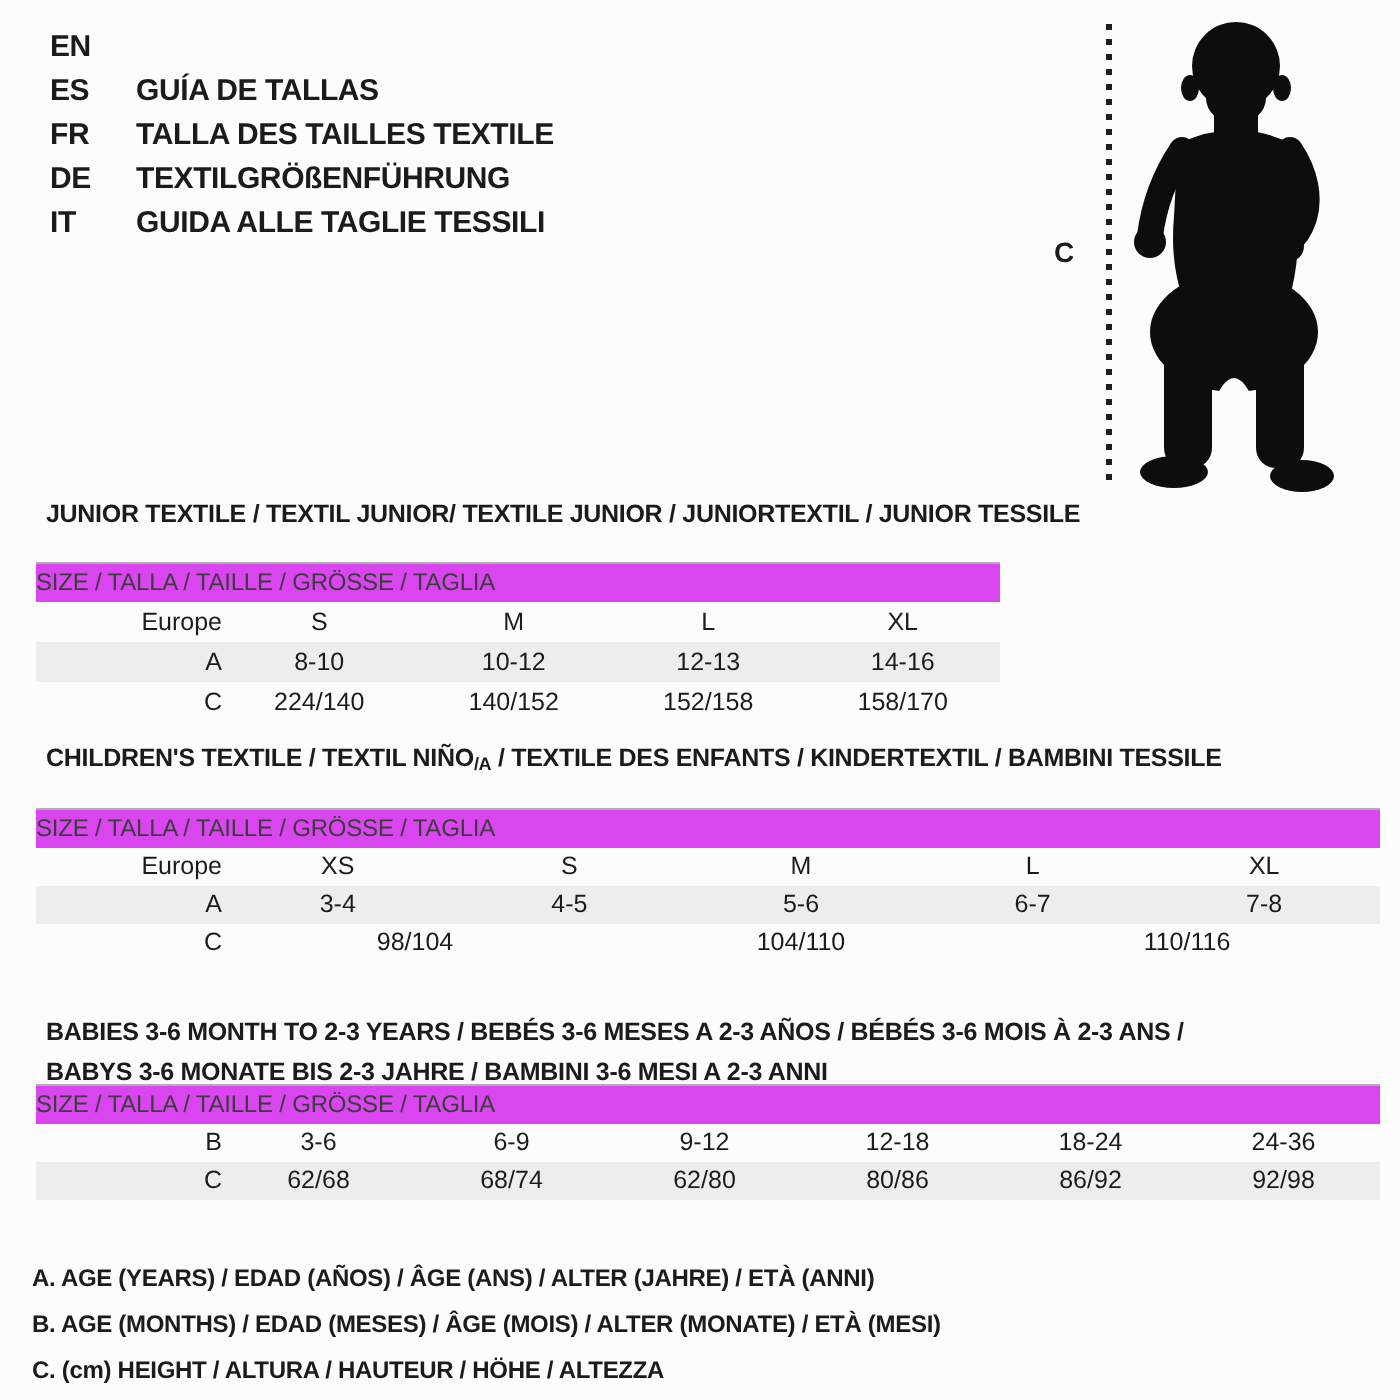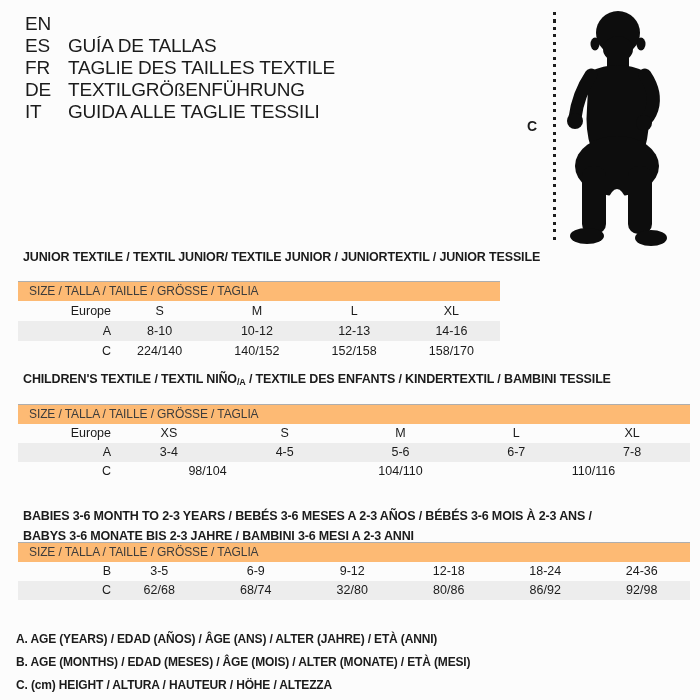--- a/index.html
+++ b/index.html
@@ -8,21 +8,21 @@
     position: relative;
     background: #fcfcfc;
     color: #1b1b1b;
     font-family: "Liberation Sans", sans-serif;
     overflow: hidden;
   }
 
   
   .lang-list {
     position: absolute; top: 13px; left: 25px;
-    font-weight: normal; font-size: 19px; line-height: 22px;
+    font-weight: bold; font-size: 15px; line-height: 22px;
     letter-spacing: -0.2px;
   }
   .lang-row { display: flex; }
   .lang-code { width: 43px; flex: 0 0 43px; }
 
   
   .figure { position: absolute; top: 8px; left: 520px; width: 165px; height: 245px; }
   .dashed-line {
     position: absolute; left: 33px; top: 4px; width: 2.5px; height: 229px;
     background: repeating-linear-gradient(to bottom, #1d1d1d 0 3px, transparent 3px 7.5px);
@@ -43,23 +43,23 @@
   .title-children { top: 372px; text-align: right; }
   .title-babies   { top: 506px; line-height: 20px; }
   .sub-a { font-size: 9px; vertical-align: -2px; }
 
   
   .size-table { position: absolute; left: 18px; font-size: 12.5px; }
   .table-junior   { top: 281px; width: 482px; }
   .table-children { top: 404px; width: 672px; }
   .table-babies   { top: 542px; width: 672px; }
   .thead {
-    background: #fdba74; color: #3c3c3c;
+    background: #d946ef; color: #3c3c3c;
     height: 19px; line-height: 19px;
-    padding-left: 11px; font-size: 12px;
+    padding-left: 0; font-size: 12px;
     border-top: 1px solid #aeaeae;
     letter-spacing: -0.1px;
   }
   .trow { display: flex; height: 20px; line-height: 20px; }
   .table-children .trow, .table-babies .trow { height: 19px; line-height: 19px; }
   .trow.shaded { background: #ededed; }
   .tlabel { flex: 0 0 88px; padding-left: 5px; text-align: right; }
   .tcell  { flex: 1; text-align: center; }
 
   
@@ -75,21 +75,21 @@
 <div class="lang-list">
   <div class="lang-row">
     <span class="lang-code">EN</span>
   </div>
   <div class="lang-row">
     <span class="lang-code">ES</span>
     <span class="lang-title">GUÍA DE TALLAS</span>
   </div>
   <div class="lang-row">
     <span class="lang-code">FR</span>
-    <span class="lang-title">TAGLIE DES TAILLES TEXTILE</span>
+    <span class="lang-title">TALLA DES TAILLES TEXTILE</span>
   </div>
   <div class="lang-row">
     <span class="lang-code">DE</span>
     <span class="lang-title">TEXTILGRÖßENFÜHRUNG</span>
   </div>
   <div class="lang-row">
     <span class="lang-code">IT</span>
     <span class="lang-title">GUIDA ALLE TAGLIE TESSILI</span>
   </div>
 </div>
@@ -179,32 +179,32 @@
 </div>
 
 <div class="sec-title title-babies">
   <div>BABIES 3-6 MONTH TO 2-3 YEARS / BEBÉS 3-6 MESES A 2-3 AÑOS / BÉBÉS 3-6 MOIS À 2-3 ANS /</div>
   <div>BABYS 3-6 MONATE BIS 2-3 JAHRE / BAMBINI 3-6 MESI A 2-3 ANNI</div>
 </div>
 <div class="size-table table-babies">
   <div class="thead">SIZE / TALLA / TAILLE / GRÖSSE / TAGLIA</div>
   <div class="trow">
     <span class="tlabel">B</span>
-    <span class="tcell">3-5</span>
+    <span class="tcell">3-6</span>
     <span class="tcell">6-9</span>
     <span class="tcell">9-12</span>
     <span class="tcell">12-18</span>
     <span class="tcell">18-24</span>
     <span class="tcell">24-36</span>
   </div>
   <div class="trow shaded">
     <span class="tlabel">C</span>
     <span class="tcell">62/68</span>
     <span class="tcell">68/74</span>
-    <span class="tcell">32/80</span>
+    <span class="tcell">62/80</span>
     <span class="tcell">80/86</span>
     <span class="tcell">86/92</span>
     <span class="tcell">92/98</span>
   </div>
 </div>
 
 <div class="footnotes">
   <div>A. AGE (YEARS) / EDAD (AÑOS) / ÂGE (ANS) / ALTER (JAHRE) / ETÀ (ANNI)</div>
   <div>B. AGE (MONTHS) / EDAD (MESES) / ÂGE (MOIS) / ALTER (MONATE) / ETÀ (MESI)</div>
   <div>C. (cm) HEIGHT / ALTURA / HAUTEUR / HÖHE / ALTEZZA</div>

